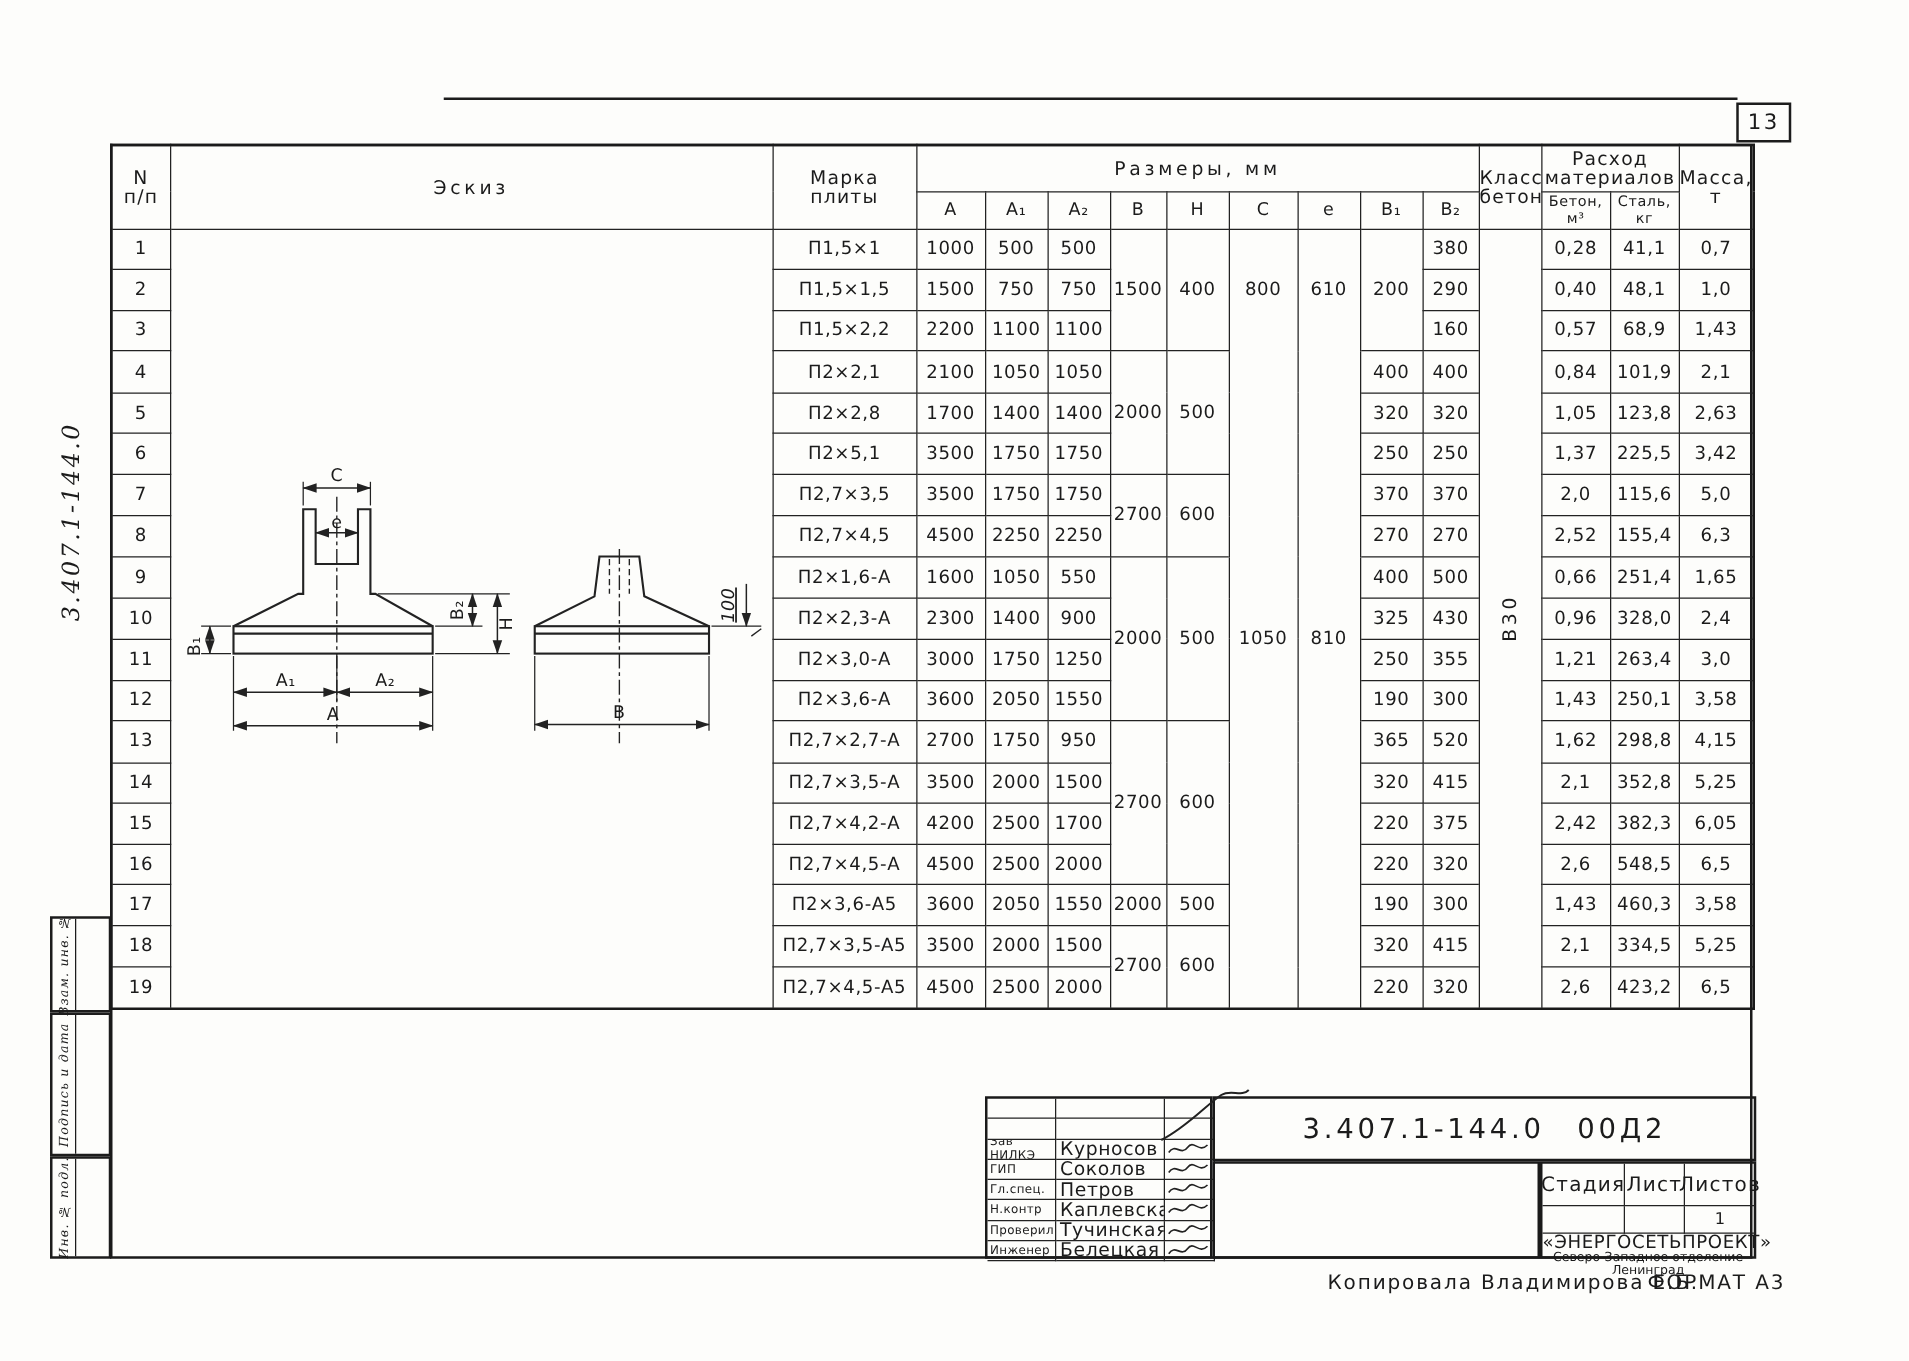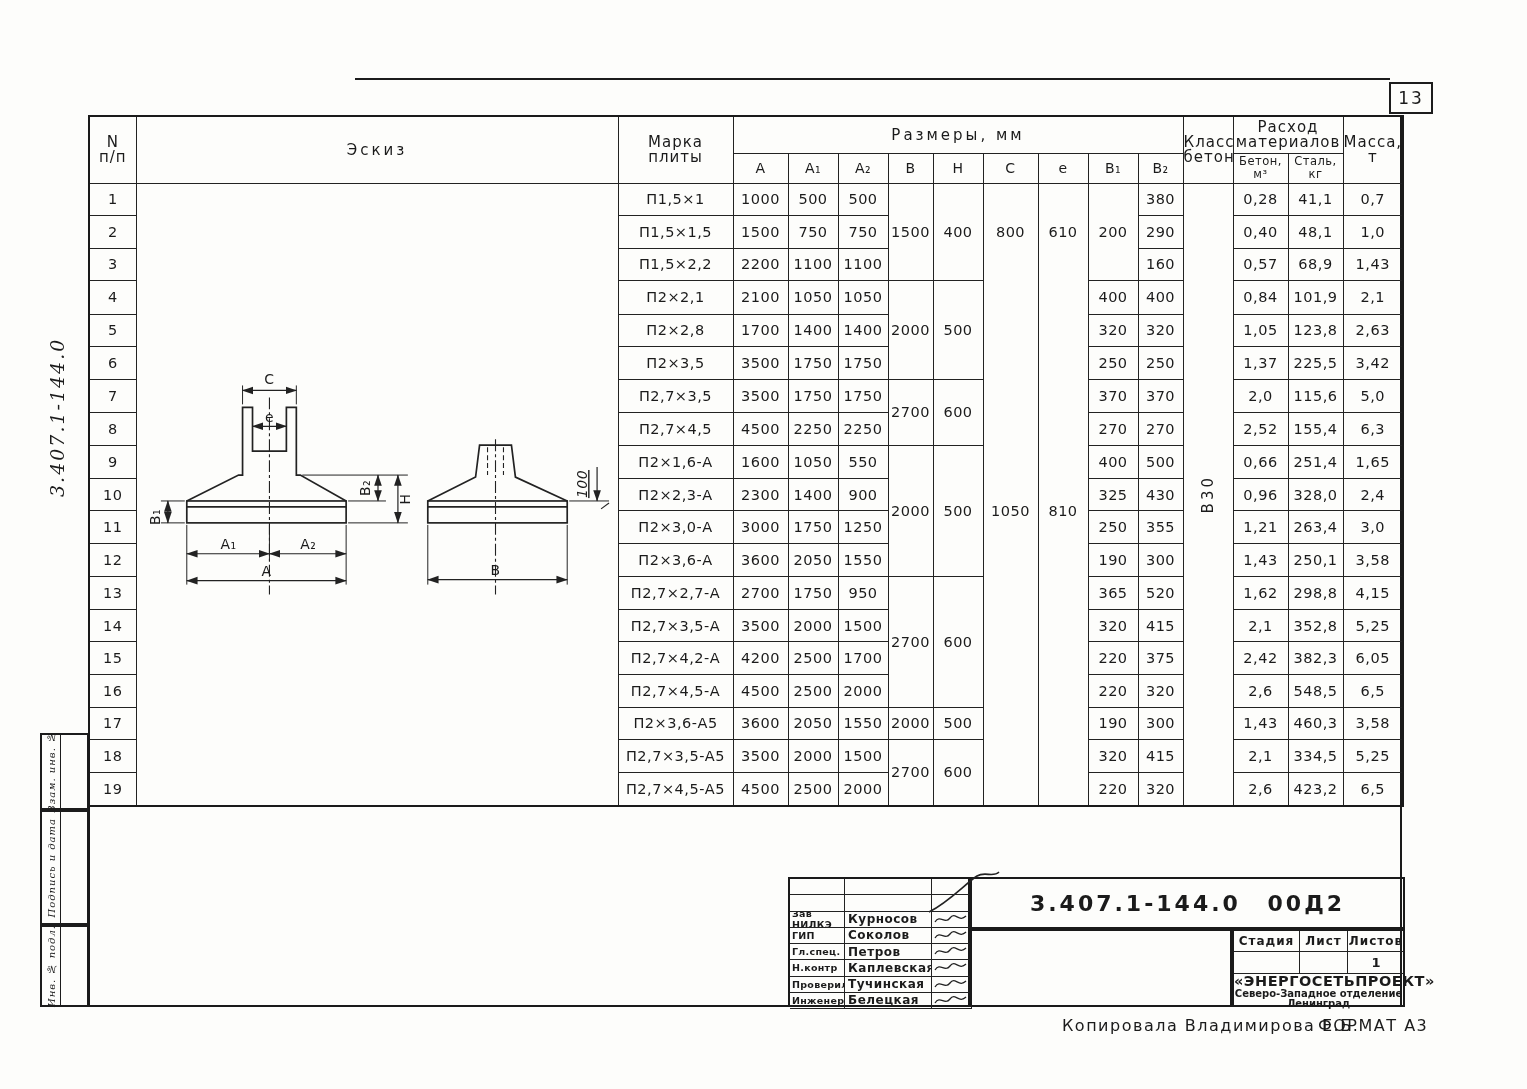--- a/index.html
+++ b/index.html
@@ -38,35 +38,35 @@
   th.hd-mass { font-size:13px; }
   tr.h2 th { font-size:14px; }
   th.hd-small div { font-size:11.5px; line-height:13px; letter-spacing:0.5px; }
   tbody tr { height:32.6px; }
   td.c-mark { text-align:left; padding-left:9px; letter-spacing:1px; }
   td.c-sketch { padding:0; vertical-align:top; }
   .nb { border-bottom:none !important; }
   .nt { border-top:none !important; }
   .vtext { writing-mode: vertical-rl; transform:rotate(180deg); margin:0 auto; font-size:15px; letter-spacing:3px; }
   
-  .tb { border:2px solid #1a1a1a;font-weight:bold; }
+  .tb { border:2px solid #1a1a1a; }
   .tb-sign { left:788px; top:877px; width:182px; height:130px; display:grid;
     grid-template-columns:55px 87px 40px; grid-template-rows:repeat(8, 16.25px); }
   .tb-sign > div { border-right:1.3px solid #222; border-bottom:1.3px solid #222;
     display:flex; align-items:center; overflow:hidden; }
   .tb-sign .role { font-size:9.5px; padding-left:2px; letter-spacing:0.3px; }
-  .tb-sign .name { font-size:12px; padding-left:3px; letter-spacing:0.5px; }
+  .tb-sign .name { font-size:15px; padding-left:3px; letter-spacing:0.5px; }
   .tb-doc { left:970px; top:877px; width:435px; height:52px; display:flex; align-items:center; justify-content:center;
     font-size:22px; letter-spacing:3px; word-spacing:16px;text-align:center; }
   .tb-name { left:970px; top:929px; width:262px; height:78px; text-align:center; padding-top:10px;
     font-size:16px; letter-spacing:7px; line-height:27px; }
   .tb-stage { left:1232px; top:929px; width:173px; height:78px; }
   .tb-stage .hdr, .tb-stage .val { display:grid; grid-template-columns:66px 48px 56px; }
-  .tb-stage .hdr > div { height:21px; border-right:1.3px solid #222; border-bottom:1.3px solid #222;
-    font-size:12px; display:flex; align-items:center; justify-content:center; letter-spacing:1px; }
+  .tb-stage .hdr > div { height:34px; border-right:1.3px solid #222; border-bottom:1.3px solid #222;
+    font-size:16px; display:flex; align-items:center; justify-content:center; letter-spacing:1px; }
   .tb-stage .val > div { height:22px; border-right:1.3px solid #222; border-bottom:1.3px solid #222;
     font-size:13px; display:flex; align-items:center; justify-content:center; }
   .tb-stage .hdr > div:last-child, .tb-stage .val > div:last-child { border-right:none; }
   .tb-stage .org { height:30px; text-align:center; }
   .org-1 { font-size:14.5px; letter-spacing:0.5px; line-height:15px; }
   .org-2 { font-size:10px; line-height:10px; }
   .org-3 { font-size:10px; line-height:10px; }
   .footer-text { top:1016px; font-size:16px; letter-spacing:1.5px; }
   svg text { font-family:"DejaVu Sans", sans-serif; font-size:14px; fill:#1b1b1b; }
   .sig-svg { margin-left:2px; }
@@ -298,21 +298,21 @@
           <td class="c-dim">1400</td>
           <td class="c-dim">1400</td>
           <td class="c-dim " rowspan="1">320</td>
           <td class="c-dim">320</td>
           <td class="c-dim">1,05</td>
           <td class="c-dim">123,8</td>
           <td class="c-dim">2,63</td>
         </tr>
         <tr>
           <td class="c-num">6</td>
-          <td class="c-mark">П2×3,5</td>
+          <td class="c-mark">П2×5,1</td>
           <td class="c-dim">3500</td>
           <td class="c-dim">1750</td>
           <td class="c-dim">1750</td>
           <td class="c-dim " rowspan="1">250</td>
           <td class="c-dim">250</td>
           <td class="c-dim">1,37</td>
           <td class="c-dim">225,5</td>
           <td class="c-dim">3,42</td>
         </tr>
         <tr>

